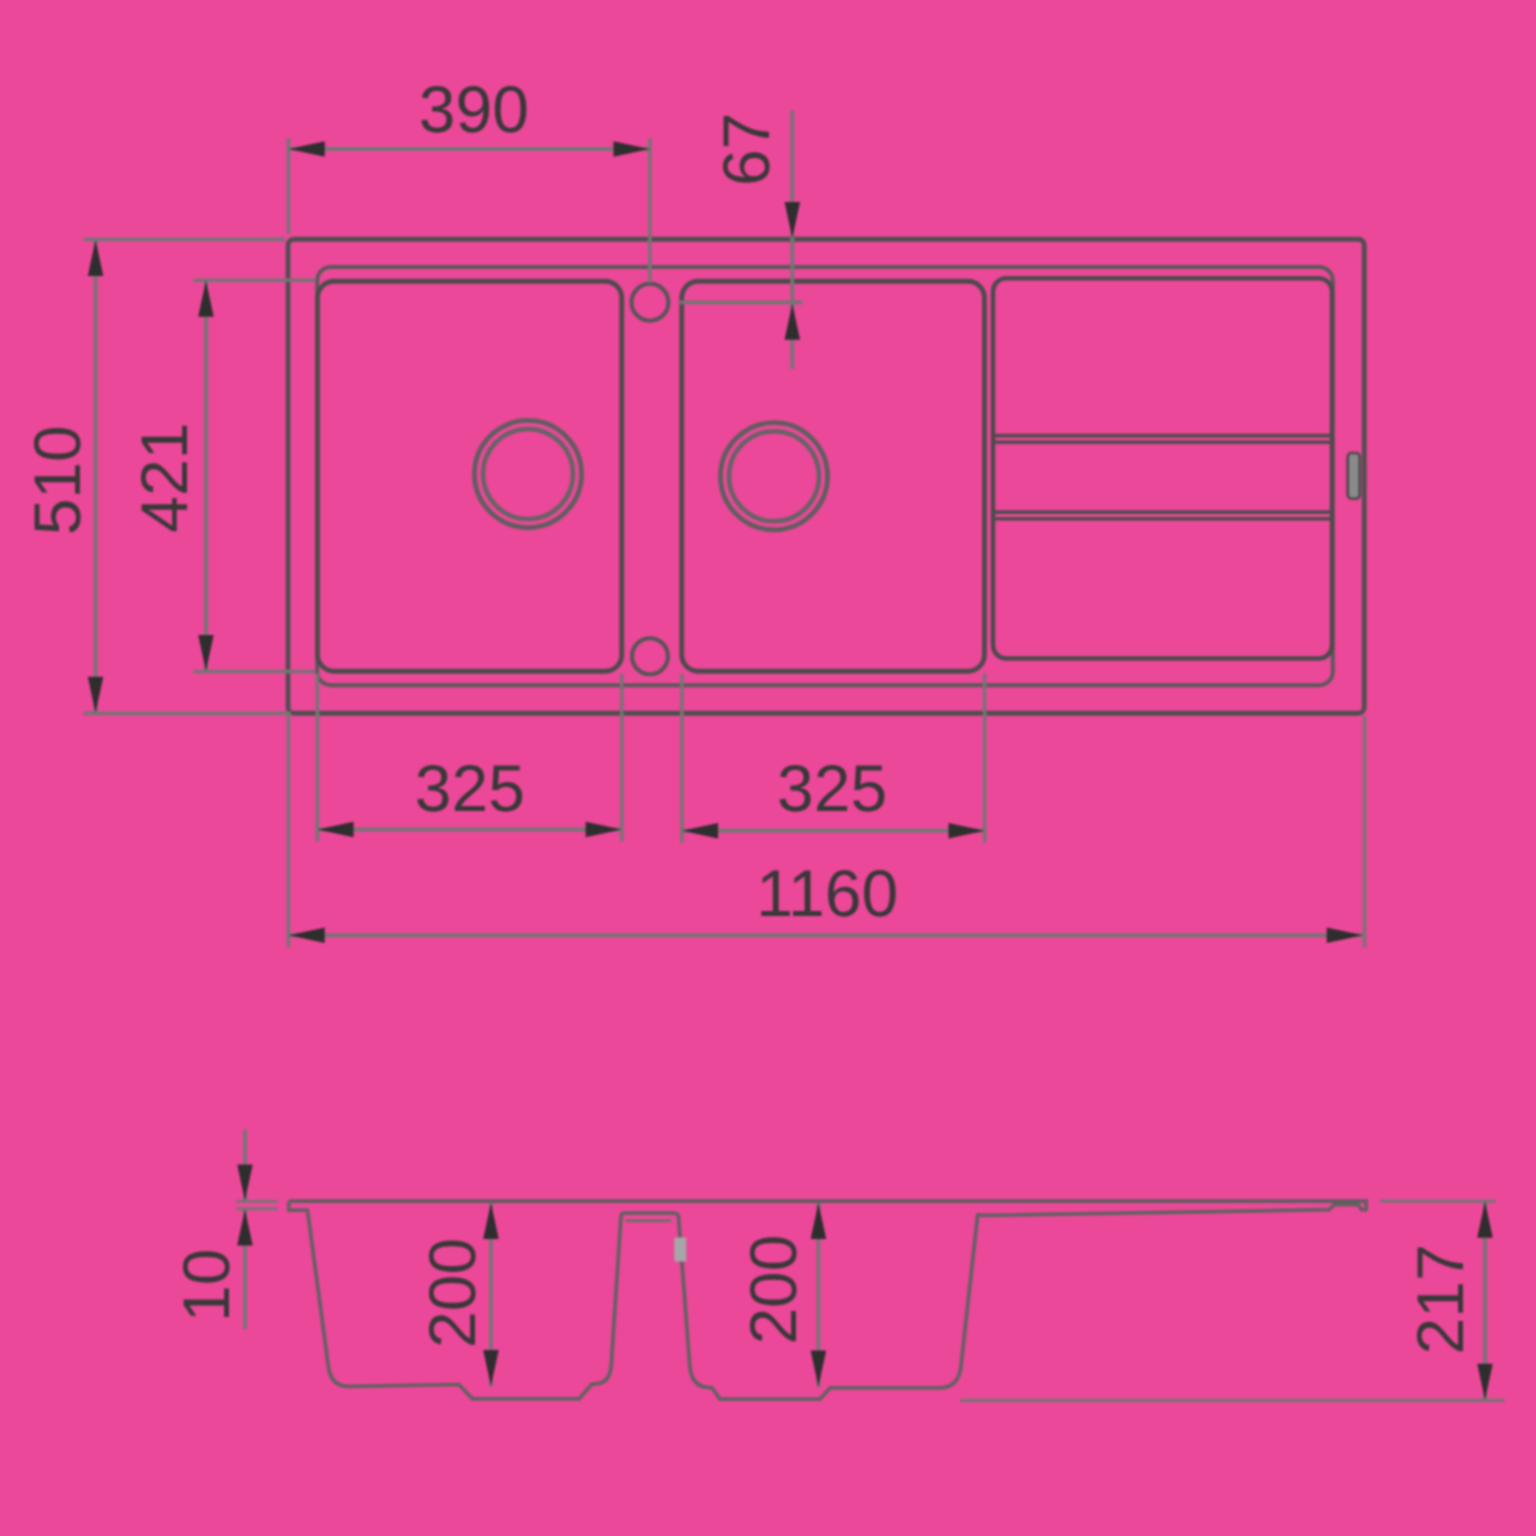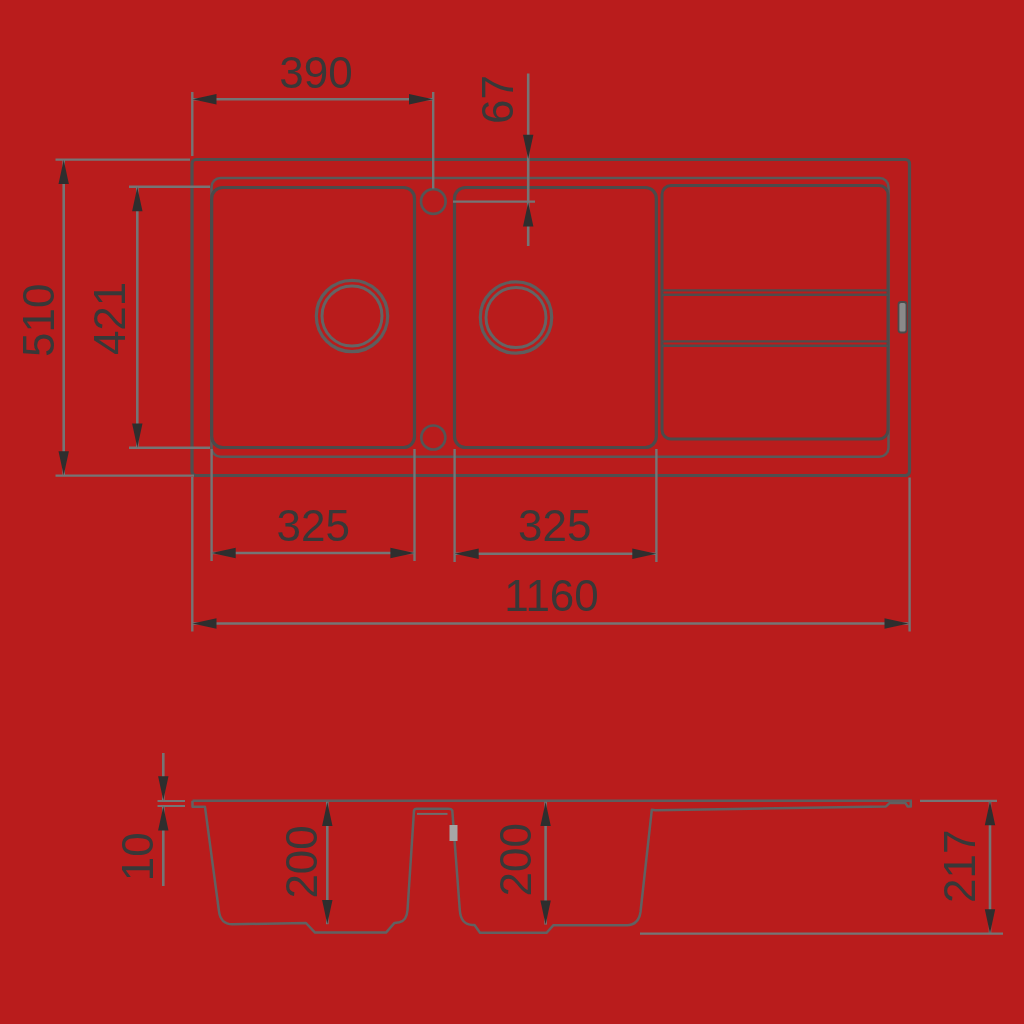--- a/index.html
+++ b/index.html
@@ -1,16 +1,16 @@
 <!DOCTYPE html>
 <html><head>
 <meta charset="utf-8">
 <style>
   html,body{margin:0;padding:0;background:#fcfcfc;}
-  .page{position:relative;width:1024px;height:1024px;background:#b91c1c;overflow:hidden;}
+  .page{position:relative;width:1024px;height:1024px;background:#ec4899;overflow:hidden;}
   svg{position:absolute;left:0;top:0;filter:blur(0.55px);}
   text{font-family:"Liberation Sans", sans-serif;fill:#383838;}
 </style>
 </head>
 <body>
 <div class="page">
 <svg width="1024" height="1024" viewBox="0 0 1024 1024">
   <g fill="none" stroke-linecap="butt">
 
     <rect x="192" y="159.5" width="717.5" height="316" rx="4" stroke="#4f4f4f" stroke-width="3.2"></rect>

